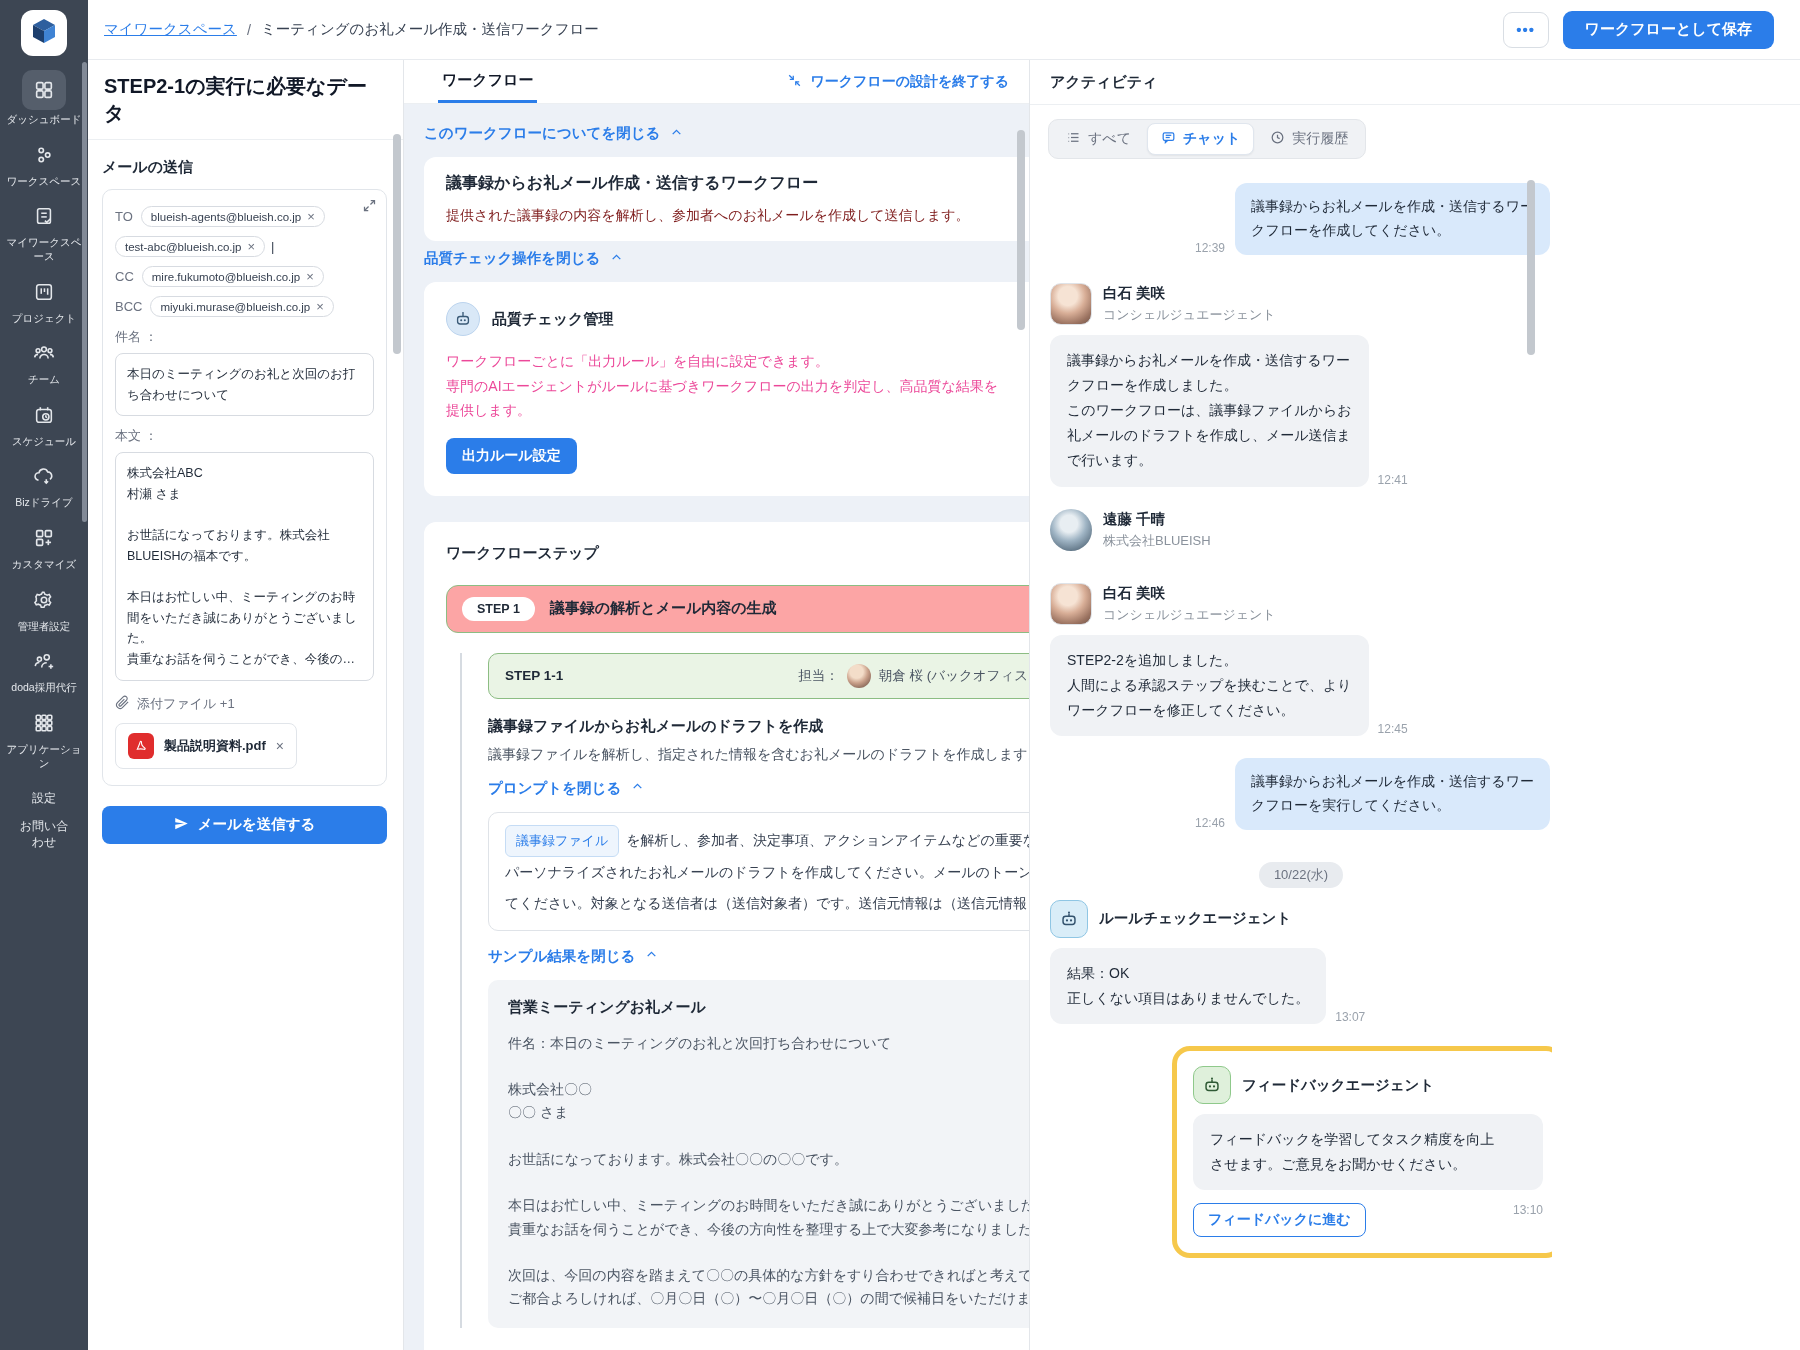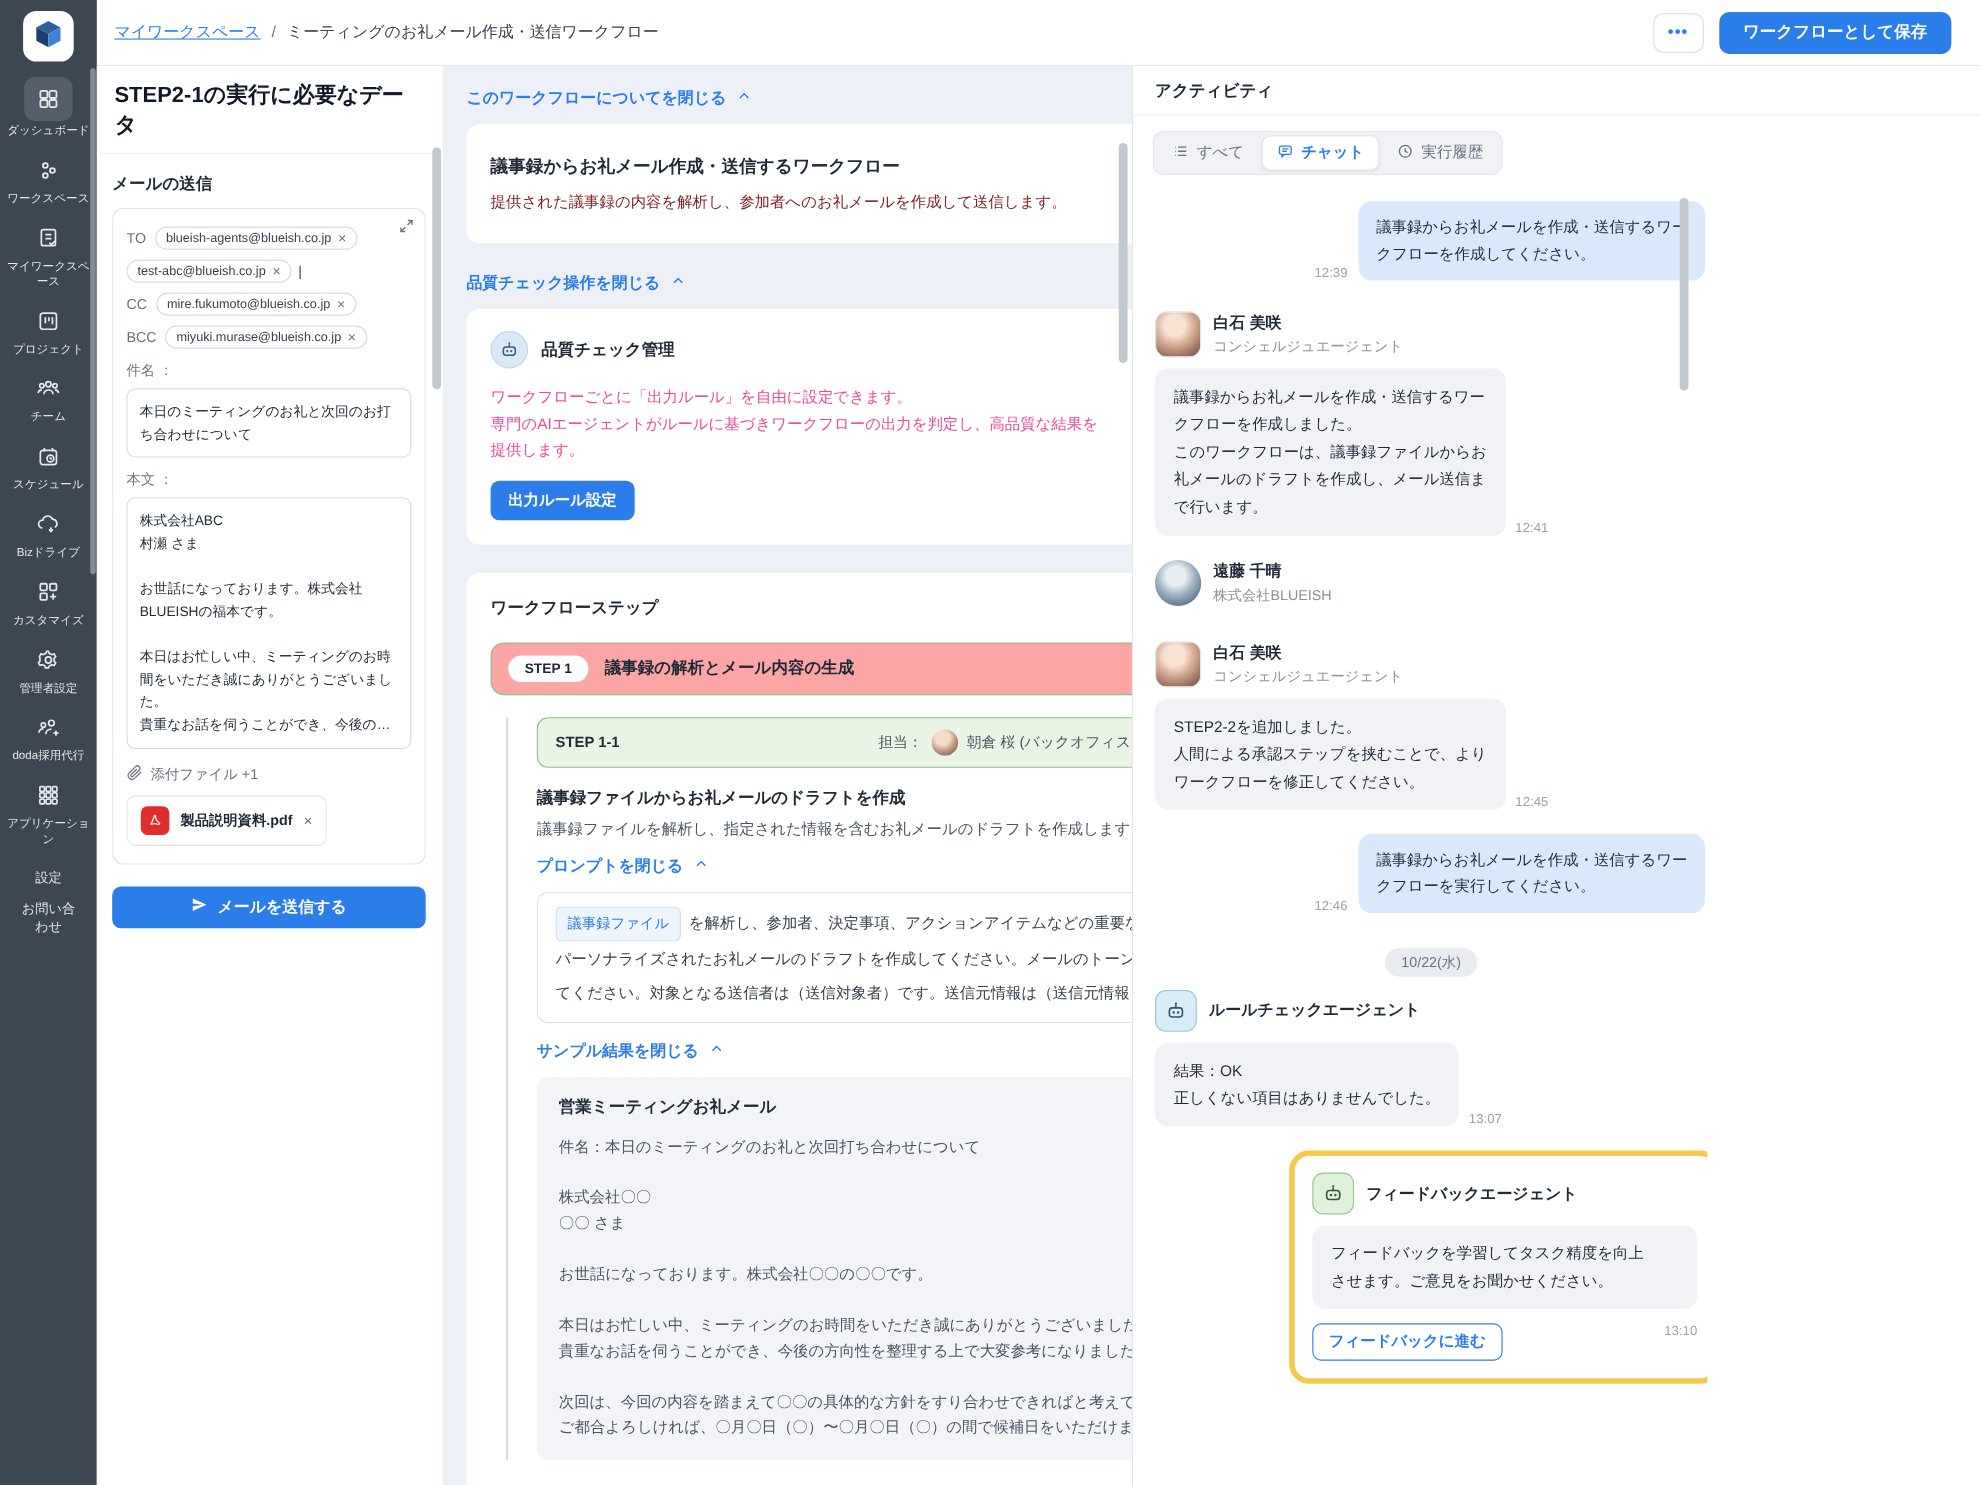--- a/index.html
+++ b/index.html
@@ -52,21 +52,21 @@
   .data-thumb { position:absolute; right:2px; top:74px; width:8px; height:220px; border-radius:4px; background:#c3c8ce; }
 
   
   .wf-panel { flex:1; background:#edf1f7; border-right:1px solid #e3e6ea; display:flex; flex-direction:column; min-width:0; position:relative; }
   .wf-header { height:44px; background:#fff; display:flex; align-items:stretch; justify-content:space-between; padding:0 20px 0 34px; border-bottom:1px solid #eceff2; flex-shrink:0; }
   .wf-tab { font-weight:700; font-size:15px; color:#111827; padding:11px 4px 0; border-bottom:3px solid #2b7de9; cursor:pointer; }
   .finish-link { color:#2b7de9; font-weight:700; font-size:14px; display:flex; align-items:center; gap:8px; cursor:pointer; white-space:nowrap; }
   .wf-scroll { flex:1; overflow:hidden; padding:18px 0 0 20px; position:relative; }
   .toggle-link { color:#2b7de9; font-weight:700; font-size:14.5px; display:flex; align-items:center; gap:10px; margin:2px 0 14px; cursor:pointer; width:fit-content; }
   .card { background:#fff; border-radius:12px; }
-  .about-card { width:660px; padding:28px 22px; margin-bottom:27px; }
+  .about-card { width:660px; padding:16px 22px; margin-bottom:8px; }
   .about-title { font-weight:700; font-size:16px; margin-bottom:13px; }
   .about-desc { font-size:14px; color:#7f1d1d; }
   .quality-card { width:660px; padding:20px 22px 22px; margin-bottom:26px; }
   .q-head { display:flex; align-items:center; gap:12px; margin-bottom:13px; }
   .q-avatar { width:34px; height:34px; border-radius:50%; background:#d9e8f7; border:1px solid #bcd4ee; display:flex; align-items:center; justify-content:center; flex-shrink:0; }
   .q-title { font-weight:700; font-size:15px; }
   .q-desc { font-size:14px; color:#ec4899; line-height:1.75; white-space:pre-line; width:560px; }
   .q-btn { margin-top:15px; display:inline-flex; background:#2b7de9; color:#fff; border:none; border-radius:8px; padding:9px 16px; font-weight:700; font-size:14px; cursor:pointer; }
   .steps-card { width:680px; padding:22px 22px; height:900px; }
   .steps-title { font-weight:700; font-size:15px; margin-bottom:22px; }
@@ -379,20 +379,34 @@
                   <path d="M2 21l20-9L2 3v7l14 2-14 2z" fill="#ffffff"></path>
                 </svg>
             </span>
             <span>メールを送信する</span>
           </button>
         </div>
         <div class="data-thumb"></div>
       </section>
 
       <section class="wf-panel">
+        <div class="wf-header">
+          <div class="wf-tab">ワークフロー</div>
+          <div class="finish-link">
+            <span>
+              <svg width="15" height="15" viewBox="0 0 24 24" fill="none" stroke="currentColor" stroke-width="2">
+                  <polyline points="10 4.5 10 10 4.5 10"></polyline>
+                  <line x1="10" y1="10" x2="3.5" y2="3.5"></line>
+                  <polyline points="14 19.5 14 14 19.5 14"></polyline>
+                  <line x1="14" y1="14" x2="20.5" y2="20.5"></line>
+                </svg>
+            </span>
+            <span>ワークフローの設計を終了する</span>
+          </div>
+        </div>
 
         <div class="wf-scroll">
 
           <div class="toggle-link">
             <span>このワークフローについてを閉じる</span>
             <span>
               <svg width="13" height="13" viewBox="0 0 24 24" fill="none" stroke="currentColor" stroke-width="2.4">
                   <polyline points="5 15 12 8 19 15"></polyline>
                 </svg>
             </span>

